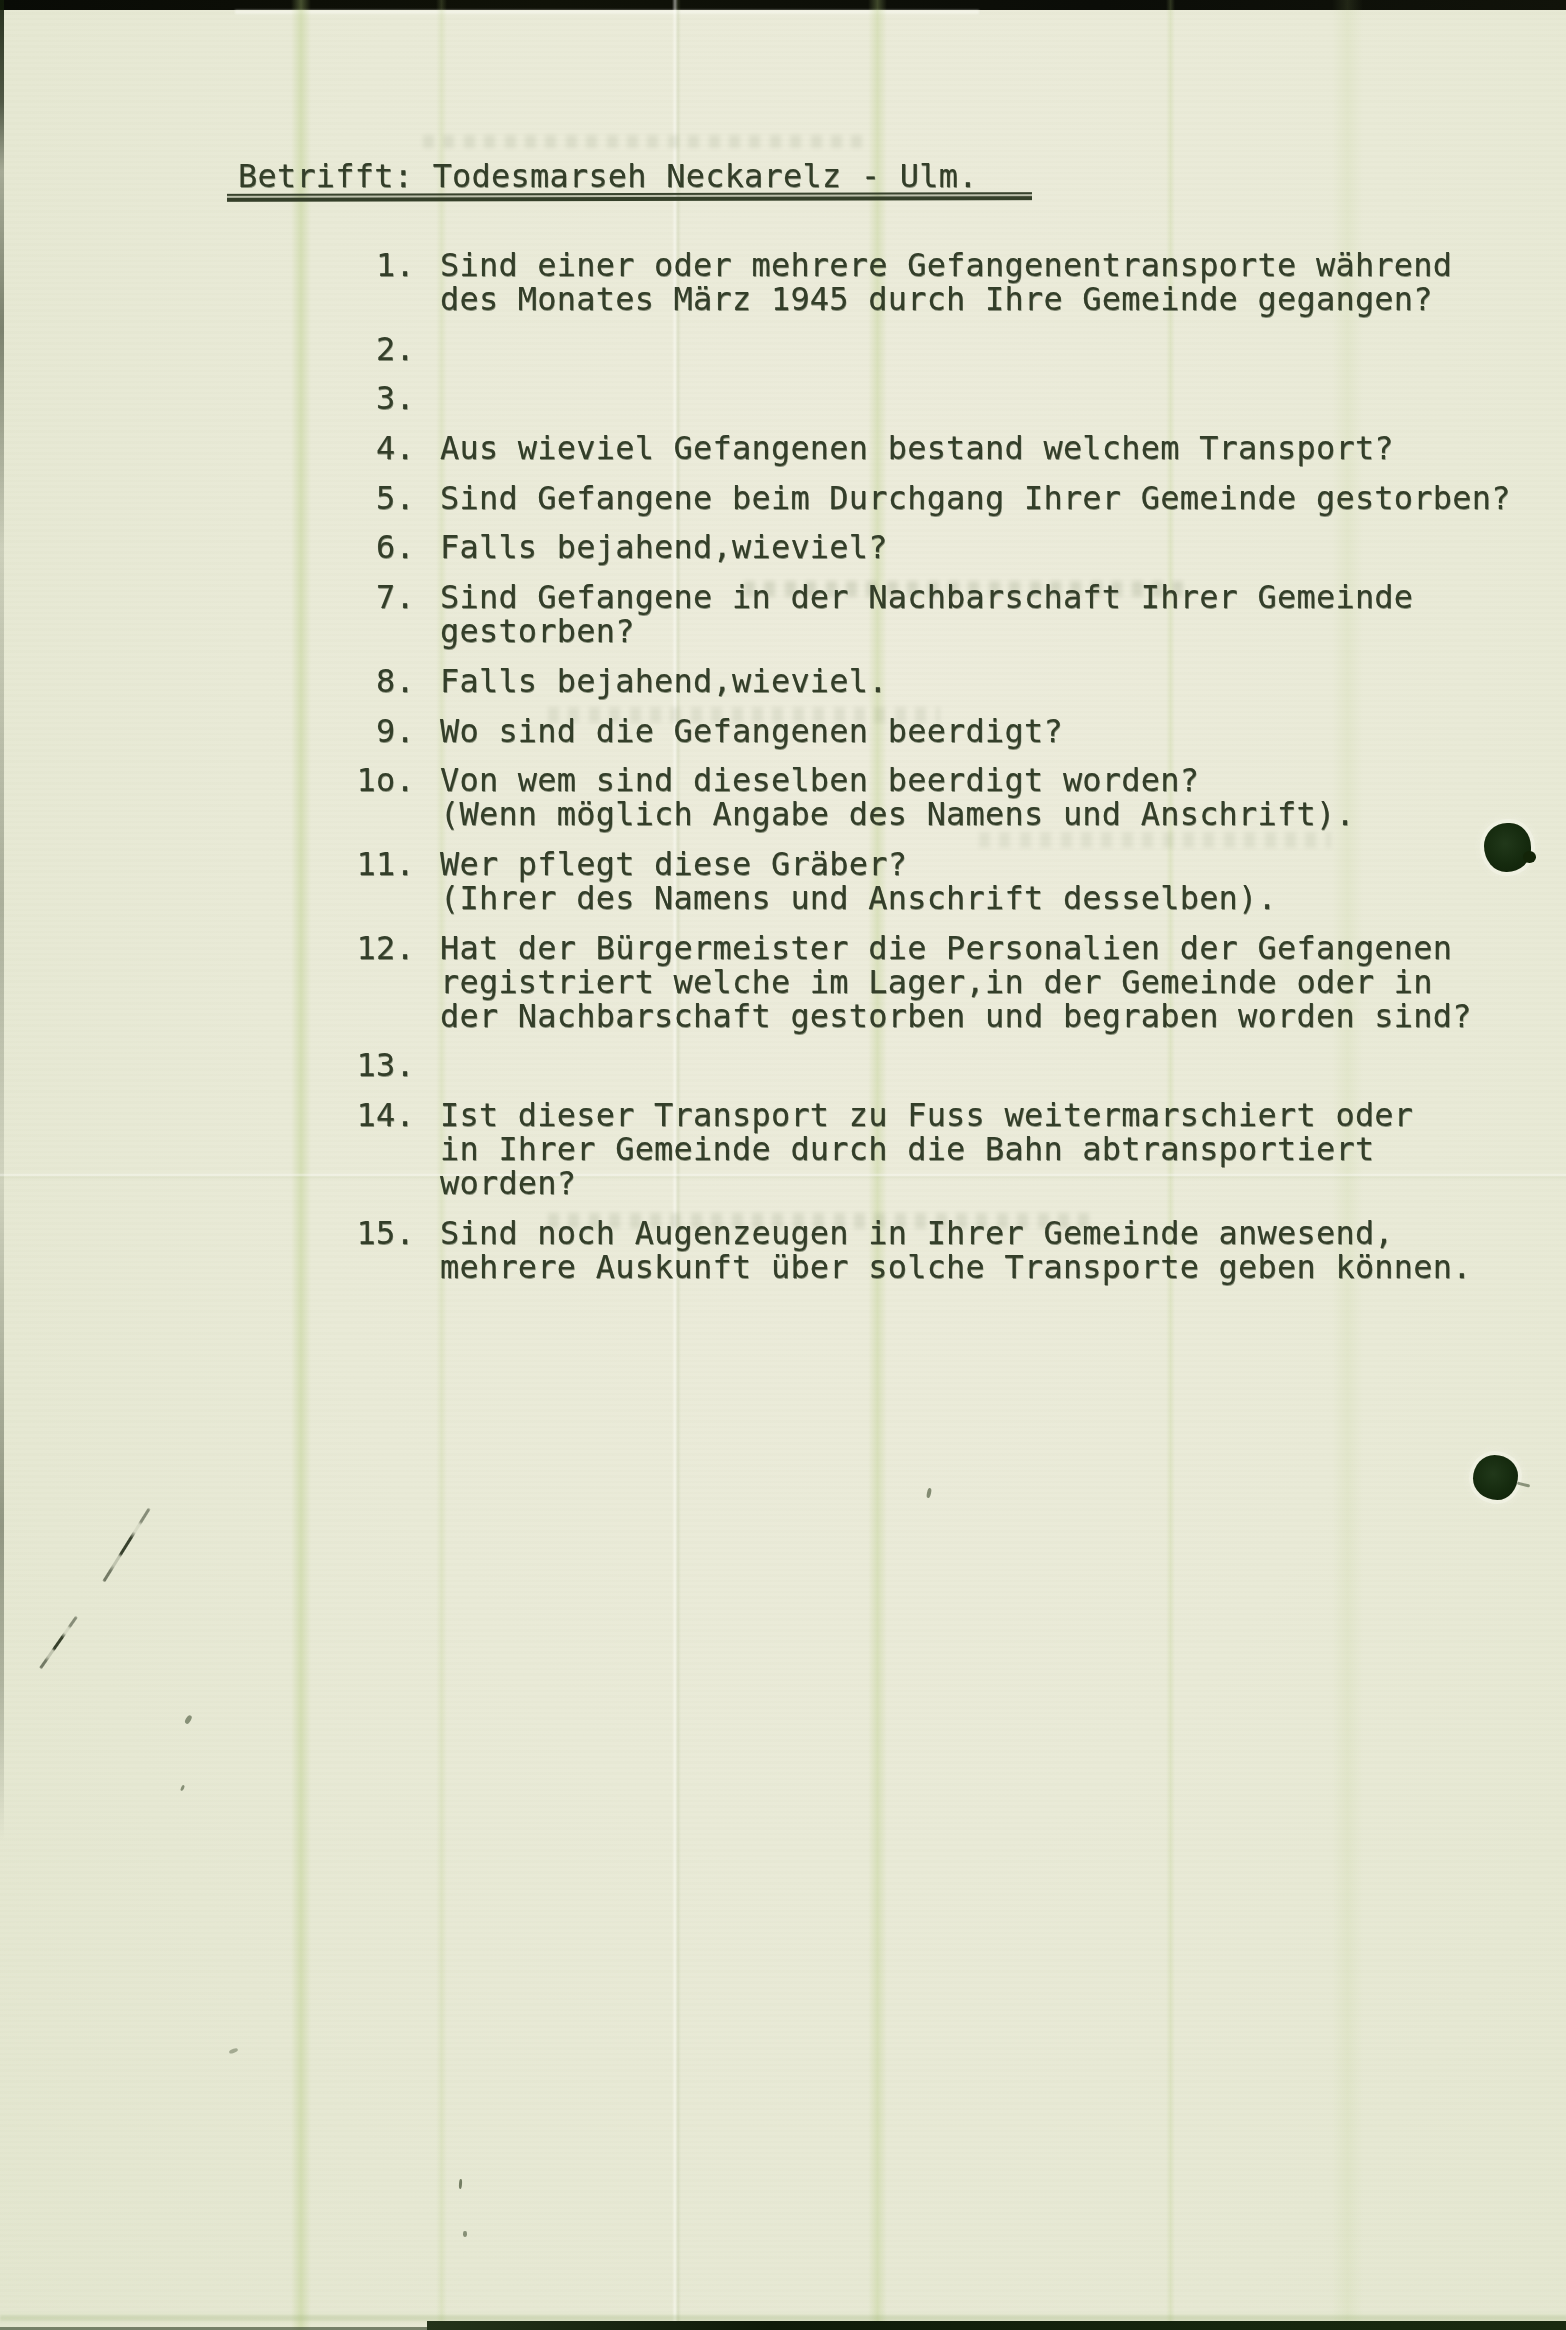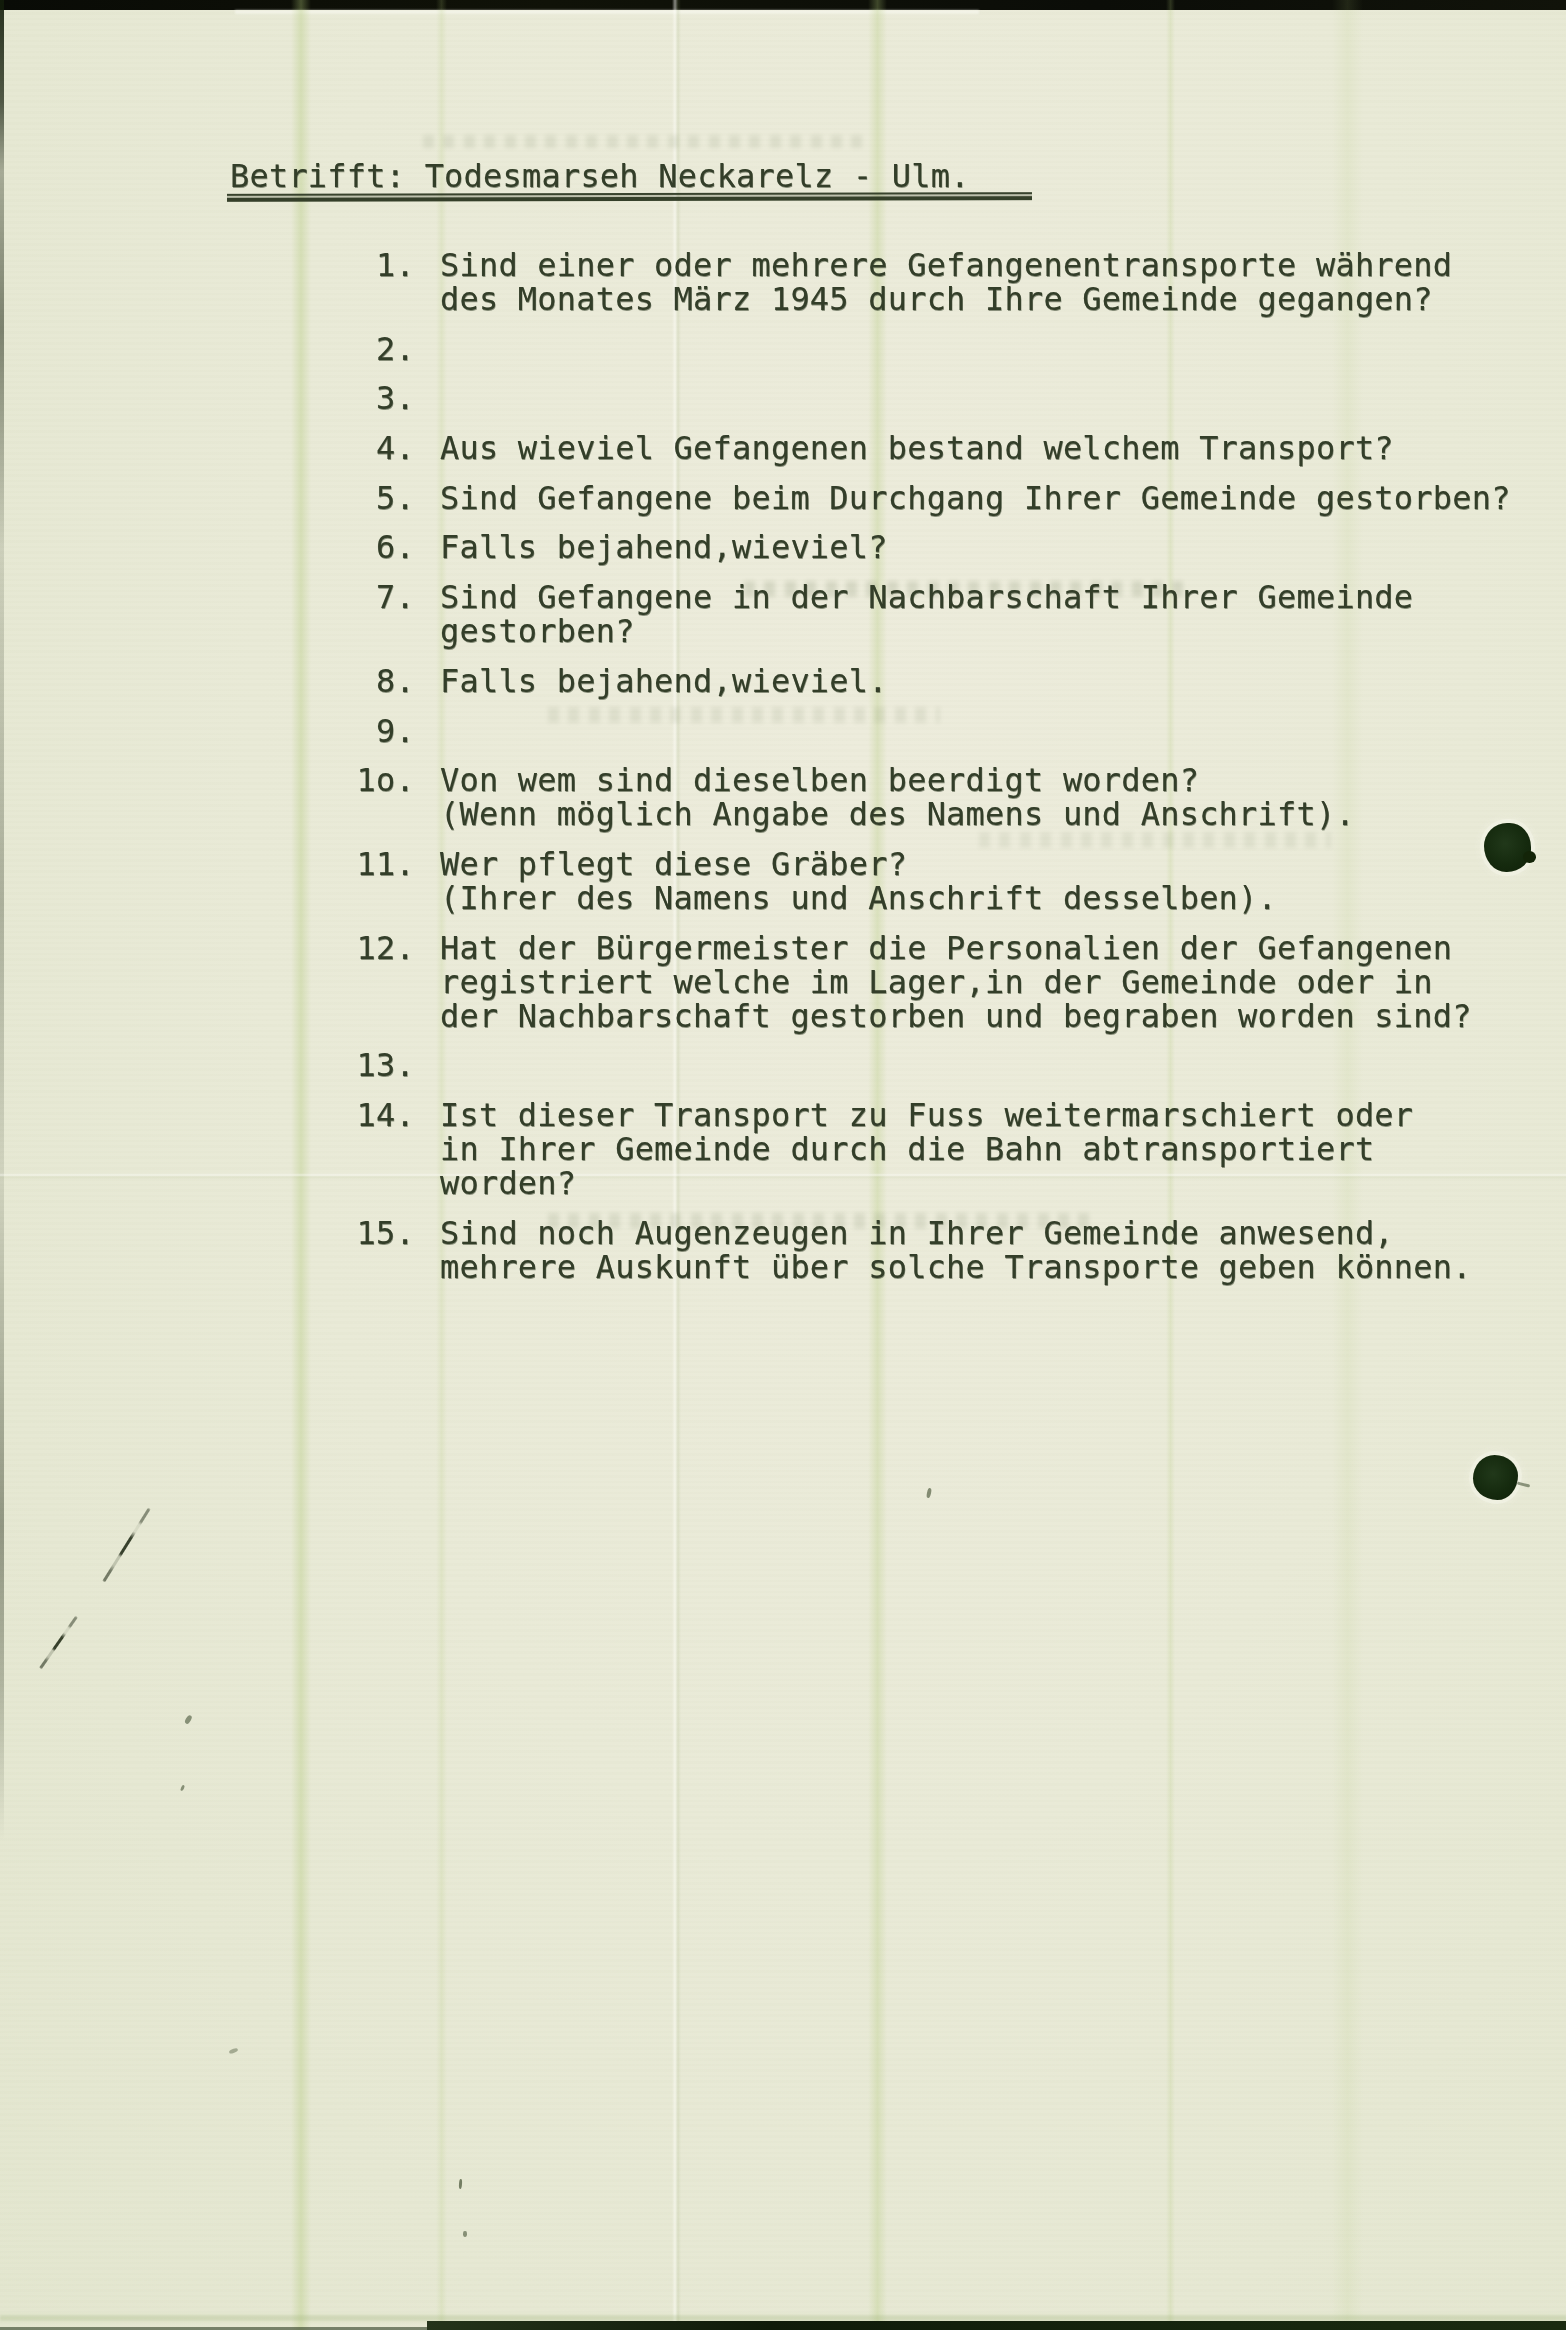--- a/index.html
+++ b/index.html
@@ -105,21 +105,21 @@
   .sp4 { left: 459px;  top: 2179px; width: 3.1px;  height: 10.2px; transform: rotate(4deg);  background: rgba(40,55,25,0.6); }
   .sp5 { left: 463px;  top: 2231px; width: 3.9px;  height: 5.5px; }
   .sp6 { left: 229px;  top: 2049px; width: 8.6px; height: 3.9px;  transform: rotate(-20deg); background: rgba(40,55,25,0.35); }
 
   
   .ink {
     text-shadow: 0.5px 0.6px 0.5px rgba(40,52,30,0.5), -0.2px -0.2px 0.3px rgba(40,52,30,0.22);
     letter-spacing: 0.2px;
   }
   .heading {
-    position: absolute; left: 230px; top: 157px;
+    position: absolute; left: 238px; top: 157px;
     font-size: 32px; line-height: 38px; white-space: nowrap;
   }
   .heading-underline {
     position: absolute; left: 227px; top: 193px; width: 805px; height: 7.8px;
     background: linear-gradient(180deg, #303b25 0 2.3px, rgba(48,59,37,0.25) 2.3px 3.9px, #2c3721 3.9px 7px);
     filter: blur(0.5px); opacity: 0.95; transform: rotate(-0.12deg);
   }
 
   .question-list {
     position: absolute; left: 329px; top: 248px; width: 1191px;
@@ -190,20 +190,21 @@
 gestorben?</div>
     </div>
 
     <div class="q-row">
       <div class="q-num ink">8.</div>
       <div class="q-text ink">Falls bejahend,wieviel.</div>
     </div>
 
     <div class="q-row">
       <div class="q-num ink">9.</div>
+      <div class="q-text ink">Wo sind die Gefangenen beerdigt?</div>
     </div>
 
     <div class="q-row">
       <div class="q-num ink">1o.</div>
       <div class="q-text ink">Von wem sind dieselben beerdigt worden?
 (Wenn möglich Angabe des Namens und Anschrift).</div>
     </div>
 
     <div class="q-row">
       <div class="q-num ink">11.</div>

